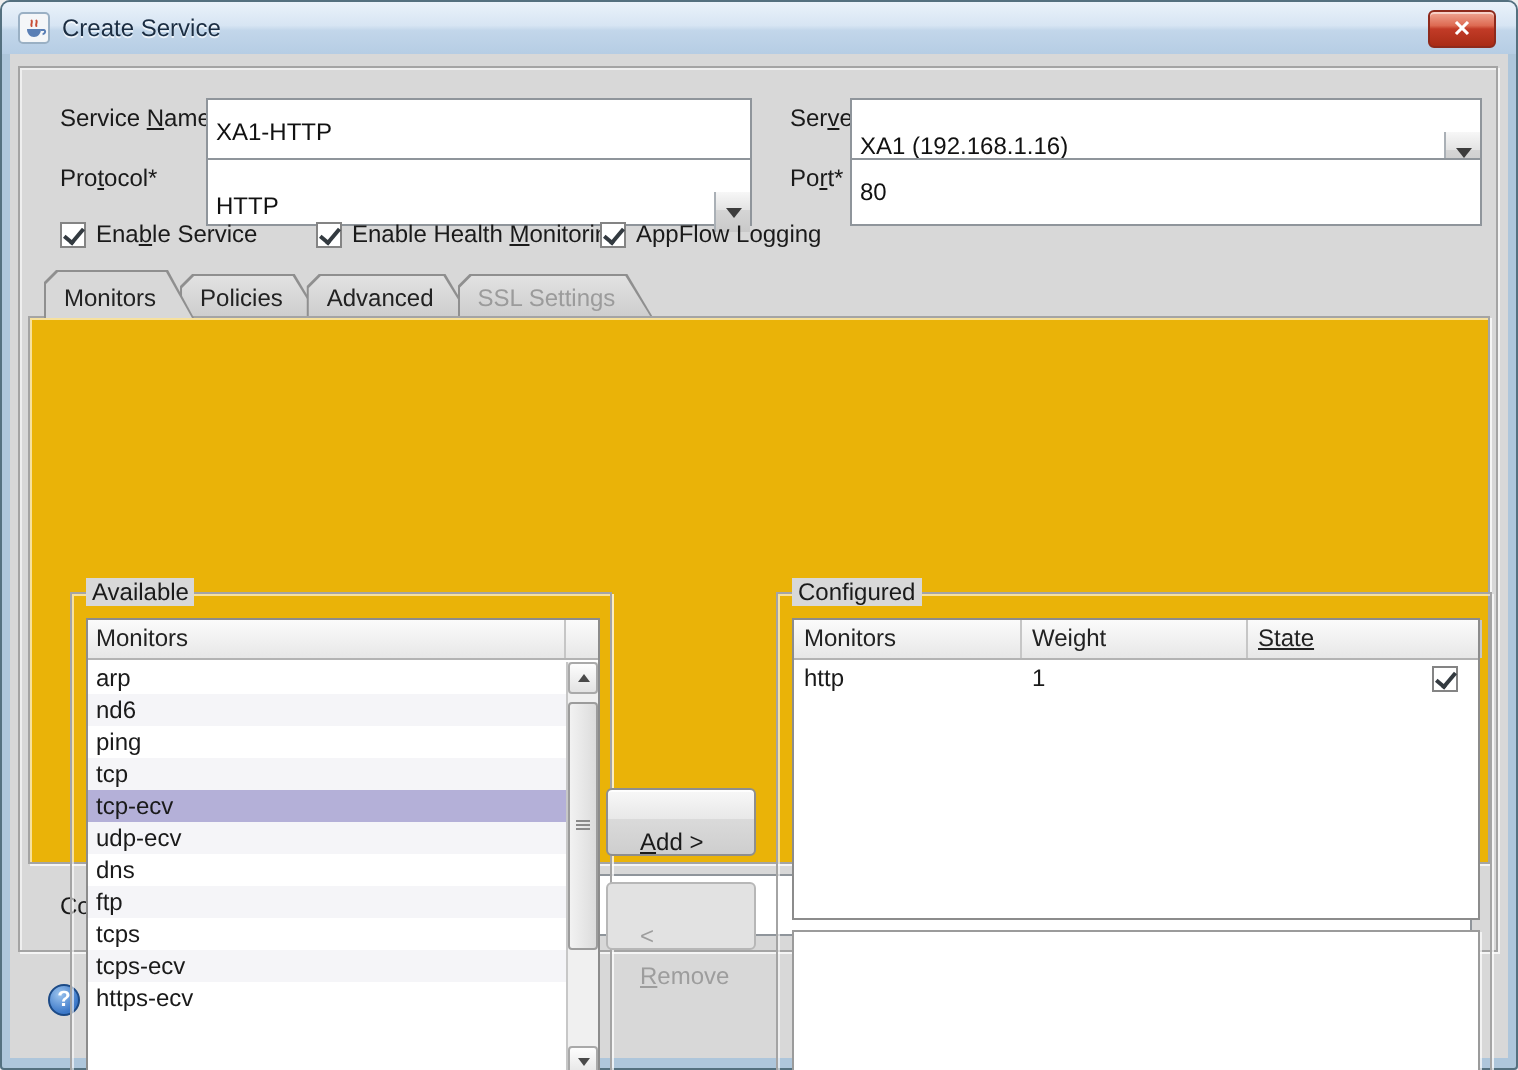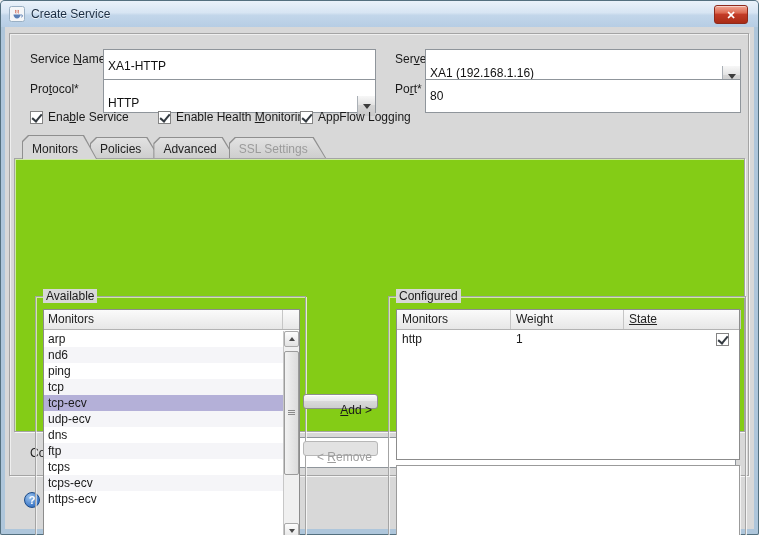--- a/index.html
+++ b/index.html
@@ -58,21 +58,21 @@
   .opt:nth-child(1){ left:25px; } .opt:nth-child(2){ left:153px; } .opt:nth-child(3){ left:295px; }
   
   #tab-bar { position:absolute; left:17px; top:110px; height:22px; display:flex; align-items:flex-end; }
   .tab { position:relative; margin-right:-7px; clip-path:polygon(0 100%, 0 6px, 6px 0, calc(100% - 13px) 0, 100% 100%);
     background:#8f8f8f; padding:1px 1px 0 1px; }
   .tab > span { display:block; clip-path:polygon(0 100%, 0 6px, 6px 0, calc(100% - 13px) 0, 100% 100%);
     background:linear-gradient(#e2e2e2,#cdcdcd); padding:4px 18px 3px 9px; color:#222; }
   .tab.active { z-index:3; }
   .tab.active > span { background:#d8d8d8; padding-top:6px; }
   .tab.disabled > span { color:#9b9b9b; }
-  #tab-panel { position:absolute; left:9px; top:131px; width:731px; height:274px; background:#84cc16; z-index:1; }
+  #tab-panel { position:absolute; left:9px; top:131px; width:731px; height:274px; background:#eab308; z-index:1; }
   
   .group { position:absolute; }
   .group .legend { position:absolute; top:-8px; left:7px; background:#d8d8d8; padding:0 3px; z-index:2; }
   #grp-available { left:20px; top:137px; width:271px; height:258px; }
   #grp-configured { left:373px; top:137px; width:358px; height:258px; }
   
   #avail-table { position:absolute; left:7px; top:12px; width:257px; height:231px; border:1px solid #8c8c8c; background:#fff; }
   .thead { display:flex; height:20px;
     background:linear-gradient(#fbfbfb,#e7e7e7); border-bottom:1px solid #b3b3b3; color:#222; }
   #avail-table .thead .hc { flex:1; padding:2px 4px; border-right:1px solid #c6c6c6; }
@@ -88,24 +88,24 @@
     display:flex; align-items:center; justify-content:center; }
   .sbtn.up { top:0; } .sbtn.down { bottom:0; }
   .tri-up-s { width:0; height:0; border:3px solid transparent; border-bottom:4px solid #4a4a4a; margin-bottom:3px; }
   .tri-down-s { width:0; height:0; border:3px solid transparent; border-top:4px solid #4a4a4a; margin-top:3px; }
   #avail-thumb { position:absolute; left:0; top:20px; width:15px; height:124px;
     background:linear-gradient(90deg,#f2f2f2,#dcdcdc); border:1px solid #9c9c9c; border-radius:2px; }
   #avail-thumb .grip { position:absolute; left:3px; right:3px; top:50%; margin-top:-3px;
     height:6px; background:repeating-linear-gradient(#8a8a8a 0 1px, transparent 1px 2px); }
   
   .btn {
-    position:absolute; height:15px; border:1px solid #8e8e8e; border-radius:3px;
+    position:absolute; height:34px; border:1px solid #8e8e8e; border-radius:3px;
     background:linear-gradient(#f8f8f8,#e8e8e8 45%,#dadada 46%,#cecece);
-    font-family:inherit; font-size:12px; color:#1a1a1a; text-align:right; line-height:20px;
-    box-shadow:inset 0 1px 0 rgba(255,255,255,.8); padding:5px; cursor:pointer;
+    font-family:inherit; font-size:12px; color:#1a1a1a; text-align:left; line-height:20px;
+    box-shadow:inset 0 1px 0 rgba(255,255,255,.8); padding:16px; cursor:pointer;
   }
   .btn.disabled { color:#9d9d9d; border-color:#b7b7b7; background:#e2e2e2; box-shadow:none; }
   #btn-add { left:288px; top:235px; width:75px; }
   #btn-remove { left:288px; top:263px; width:75px;margin-top:19px; }
   .btn.default { border:2px solid #5f6f7d; line-height:18px; box-shadow:inset 0 0 0 1px #9db0bd; }
   
   #conf-table { position:absolute; left:7px; top:12px; width:344px; height:151px; border:1px solid #8c8c8c; background:#fff; }
   #conf-table .thead .hc { padding:2px 5px; border-right:1px solid #c6c6c6; flex:none; }
   .c1 { width:114px; } .c2 { width:113px; } .c3 { width:117px;text-decoration:underline; }
   .crow { display:flex; height:18px; align-items:center; background:#fff; }

